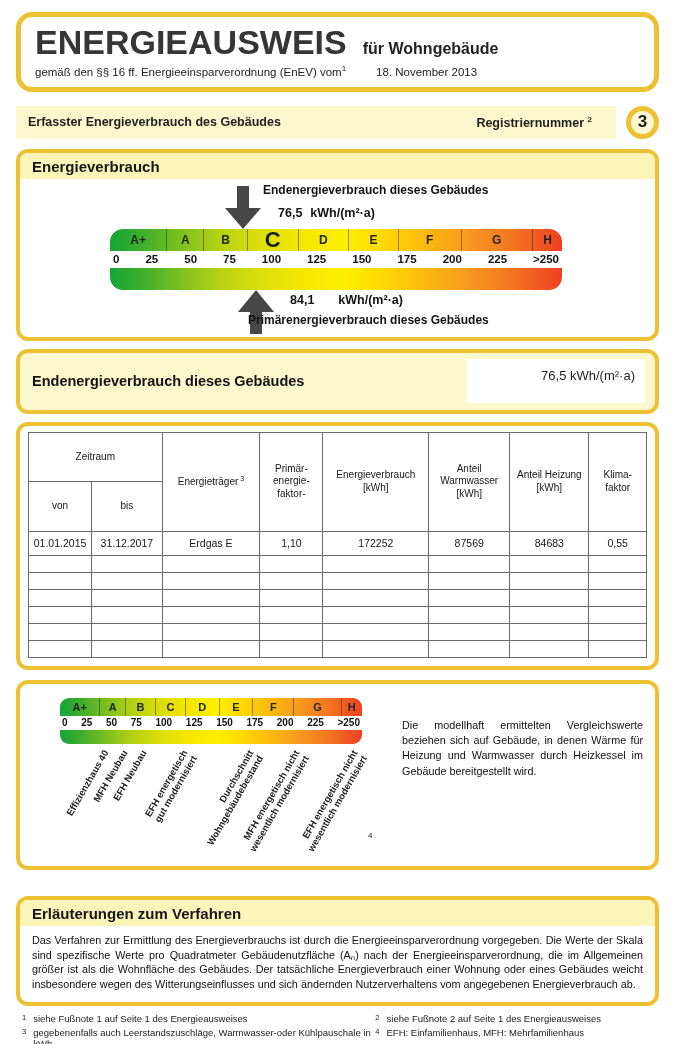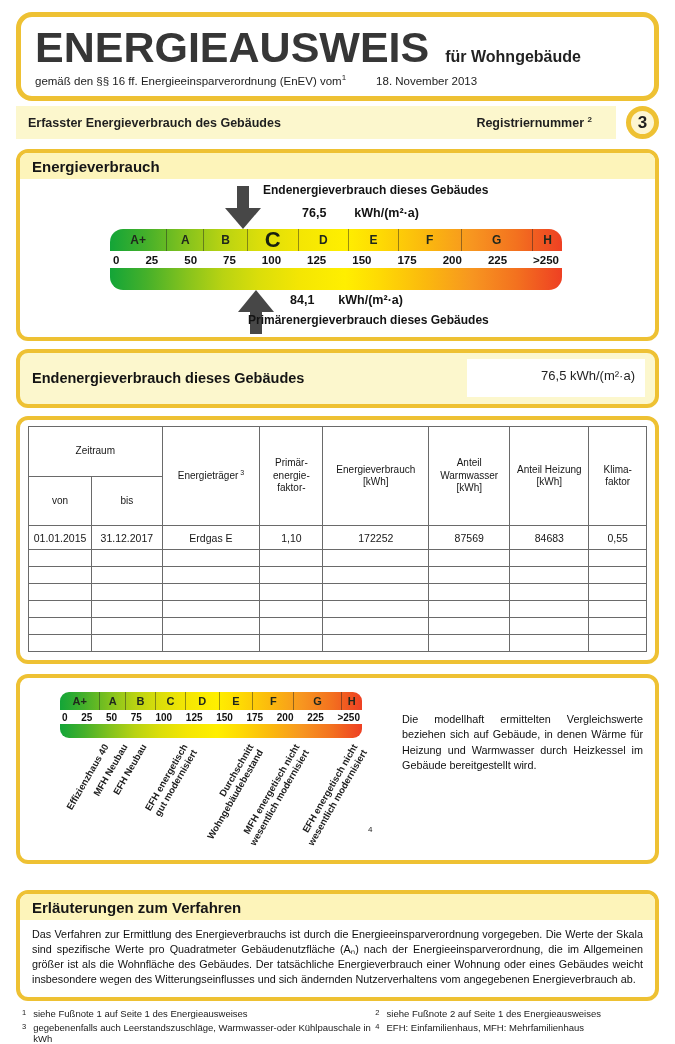--- a/index.html
+++ b/index.html
@@ -9,28 +9,28 @@
     --ink:#1f1f1f;
   }
   *{box-sizing:border-box;}
   html,body{margin:0;padding:0;}
   body{background:#fff;font-family:"Liberation Sans",sans-serif;color:var(--ink);}
   #page{width:675px;height:1044px;margin:0 auto;background:#fff;position:relative;overflow:hidden;}
 
   
   .header-box{margin:12px 16px 0;border:5px solid var(--gold);border-radius:16px;padding:8px 14px 9px;}
   .hb-title-row{display:flex;align-items:baseline;gap:16px;}
-  .hb-title{font-size:43px;font-weight:bold;color:#363636;line-height:1.05;letter-spacing:0;}
+  .hb-title{font-size:34px;font-weight:bold;color:#363636;line-height:1.05;letter-spacing:0;}
   .hb-sub{font-size:16px;font-weight:bold;color:#222;}
   .hb-law{font-size:11.5px;margin-top:3px;color:#222;}
   .hb-law sup{font-size:8px;}
   .hb-law .law-date{margin-left:30px;}
 
   
-  .meta-row{display:flex;align-items:center;margin:5px 16px 0;gap:10px;}
+  .meta-row{display:flex;align-items:center;margin:14px 16px 0;gap:10px;}
   .meta-strip{flex:1;background:var(--cream);padding:9px 12px;display:flex;align-items:center;}
   .meta-title{font-weight:bold;font-size:12.5px;flex:1;}
   .meta-reg-label{font-weight:bold;font-size:12.5px;margin-right:12px;white-space:nowrap;}
   .meta-reg-label sup{font-size:8px;}
   .meta-reg-box{background:#fff;padding:5px 14px;font-size:12.5px;min-width:140px;text-align:center;}
   .page-badge{width:33px;height:33px;border:5px solid var(--gold);border-radius:50%;background:#fdf6d2;
     display:flex;align-items:center;justify-content:center;font-weight:bold;font-size:17px;flex:none;}
 
   
   .section{margin:8px 16px 0;border:4px solid var(--gold);border-radius:12px;overflow:hidden;background:#fff;}
@@ -48,31 +48,31 @@
   .seg:not(:last-child){border-right:1px solid rgba(30,30,30,.45);}
   .seg.current{font-size:22px;color:#17200f;}
   .band-ticks{height:17px;background:#fff;display:flex;justify-content:space-between;align-items:center;
     font-weight:bold;font-size:11.5px;color:#111;padding:0 3px;}
   .band-bottom{height:22px;}
   .arrow{position:absolute;}
   #arrow-end{top:7px;}
   #arrow-primary{top:111px;}
   .flabel{position:absolute;font-weight:bold;font-size:12px;color:#131313;white-space:nowrap;}
   #lbl-end-title{left:243px;top:4px;}
-  #lbl-end-val{left:258px;top:27px;display:flex;gap:28px;font-size:12.5px;margin-left:24px;}
+  #lbl-end-val{left:258px;top:27px;display:flex;gap:8px;font-size:12.5px;}
   #lbl-pri-val{left:270px;top:114px;display:flex;gap:24px;font-size:12.5px;}
   #lbl-pri-title{left:228px;top:134px;}
 
   
   #endbox{background:var(--cream);}
   .endbox-body{display:flex;align-items:center;padding:6px 10px 7px 12px;}
   .endbox-left{flex:1;}
   .endbox-title{font-weight:bold;font-size:14.5px;color:#141414;}
   .endbox-sub{font-size:10.5px;margin-top:3px;}
-  .endbox-value{background:#fff;width:178px;height:38px;line-height:34px;text-align:right;
+  .endbox-value{background:#fff;width:178px;height:44px;line-height:34px;text-align:right;
     padding-right:10px;font-size:13px;flex:none;}
 
   
   .tbl-area{padding:6px 8px 8px;}
   table.consume{border-collapse:collapse;width:100%;table-layout:fixed;}
   table.consume th,table.consume td{border:1px solid #6a6a6a;font-weight:normal;text-align:center;
     vertical-align:middle;color:#161616;}
   table.consume th{font-size:10px;line-height:1.25;white-space:pre-line;padding:18px 1px;}
   table.consume th sup{font-size:7px;}
   th.zeitraum{border-bottom:none;height:16px;}

